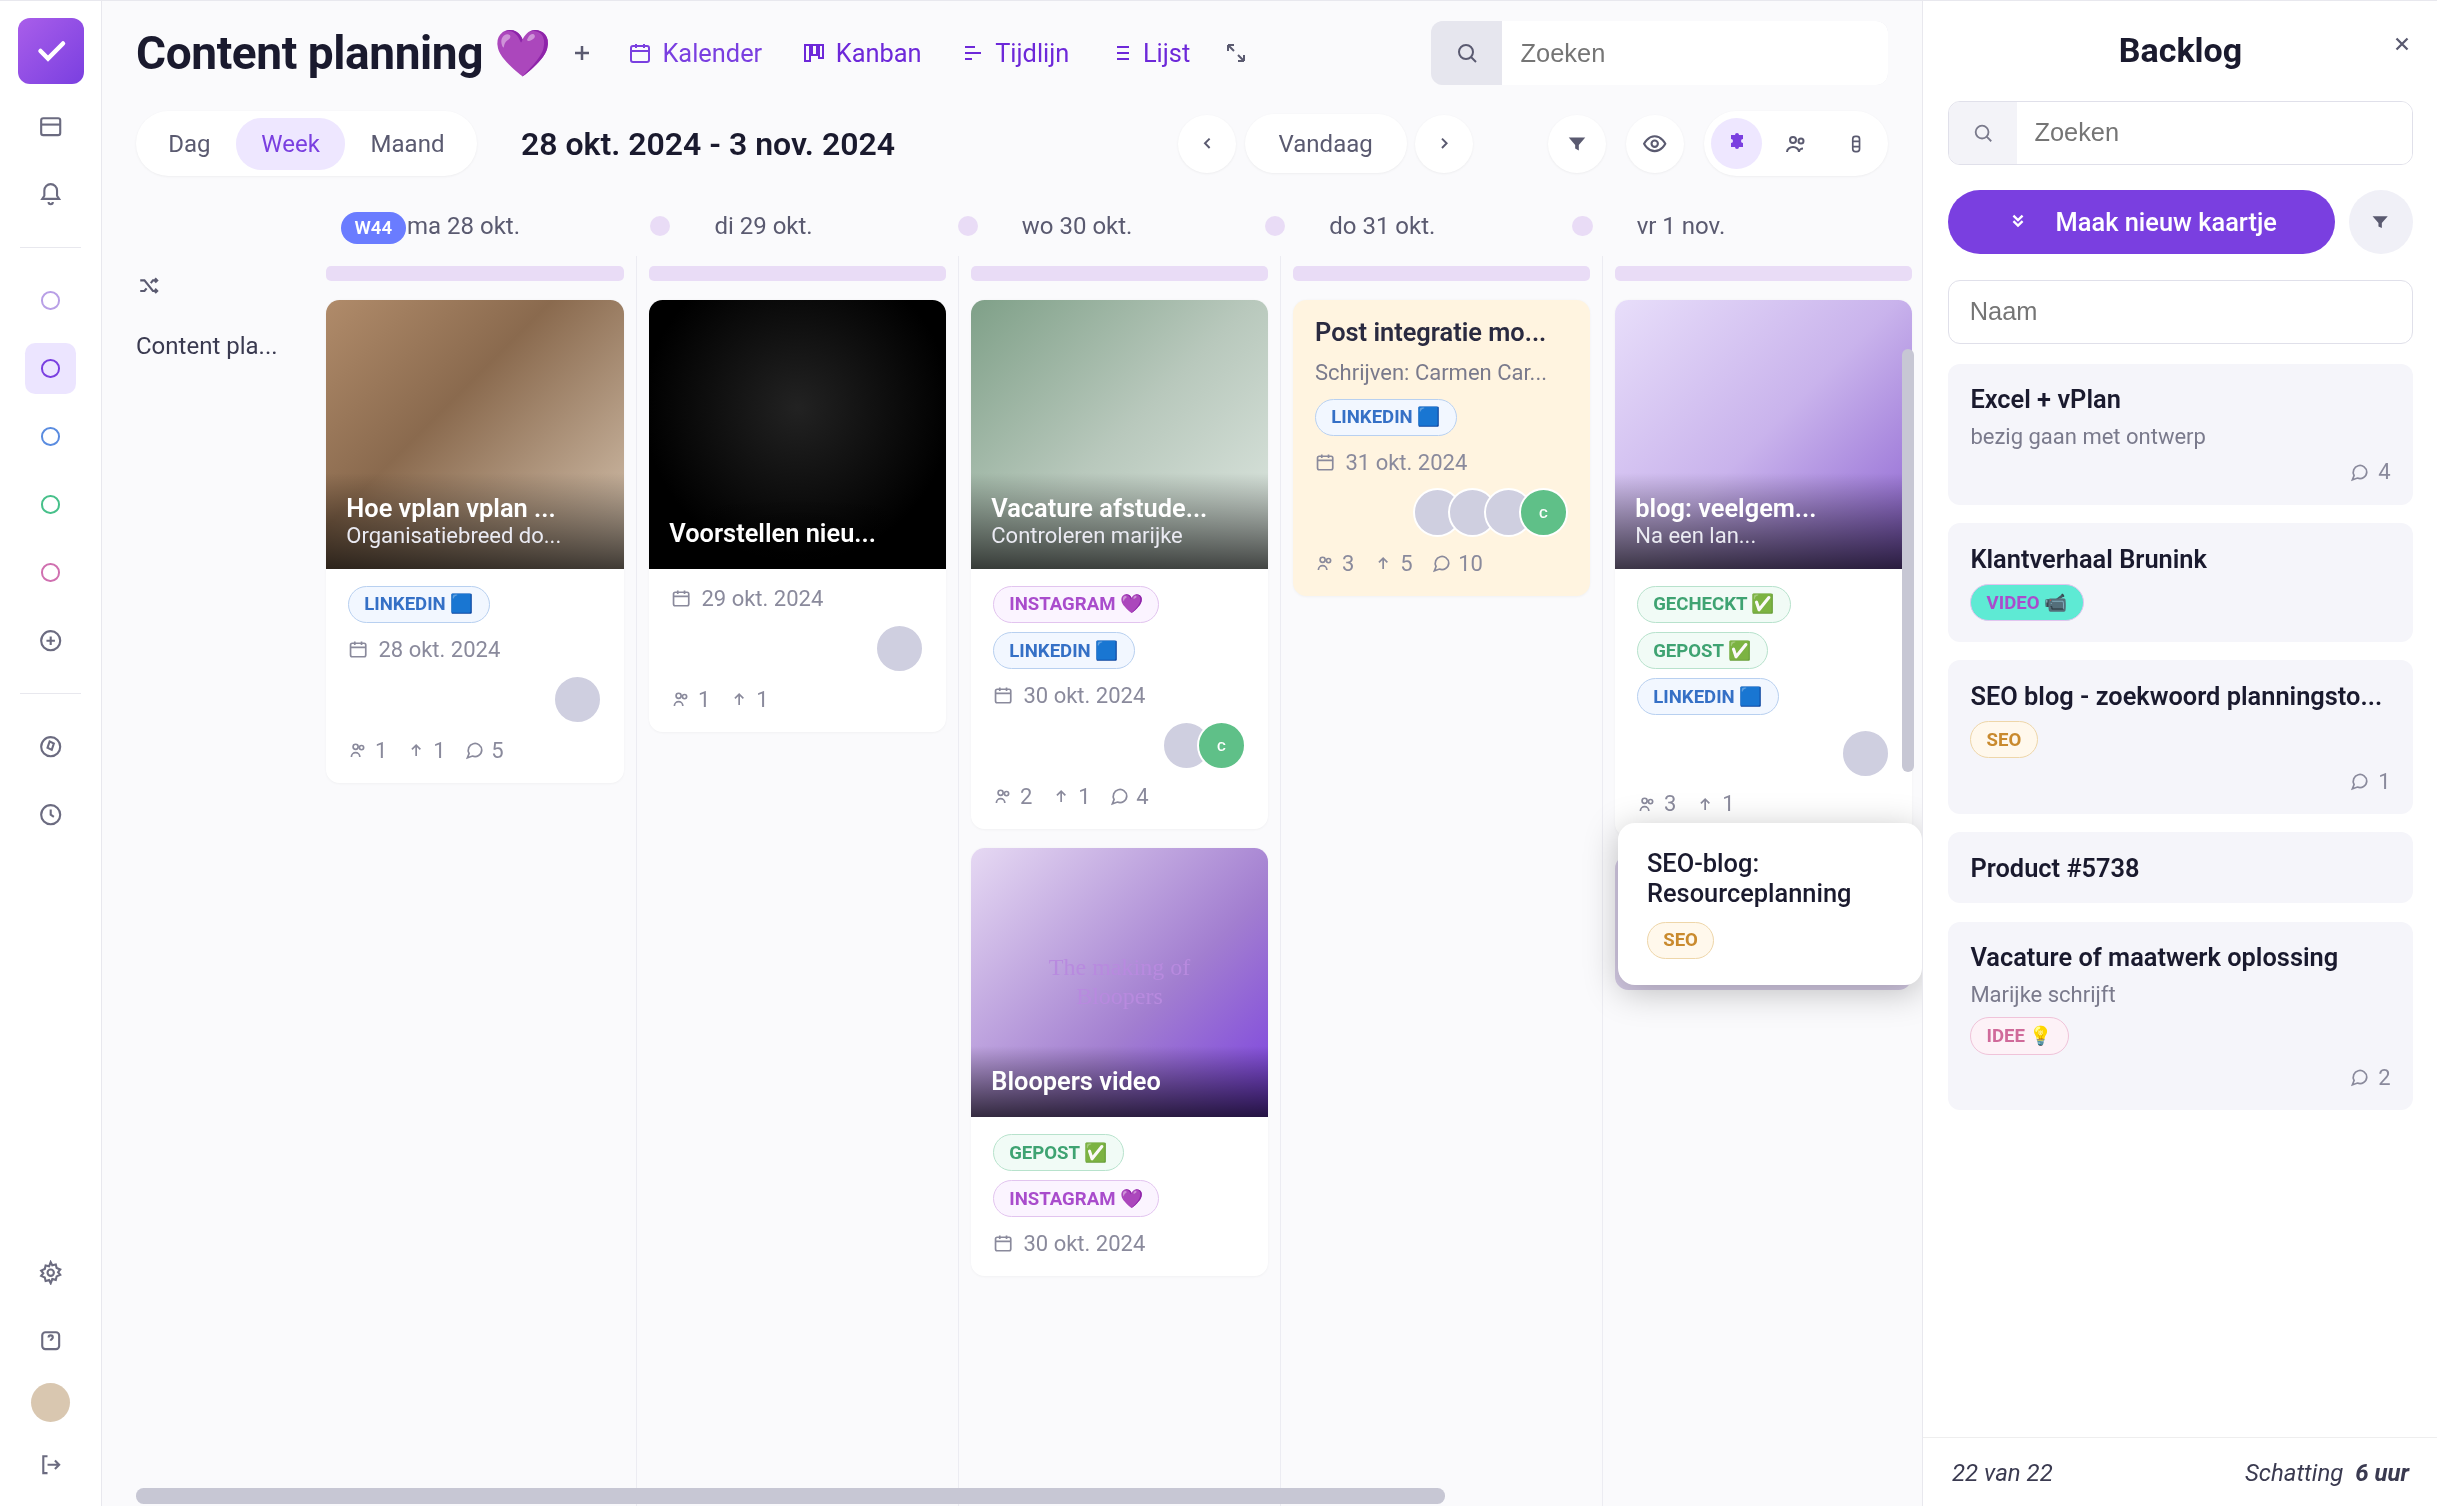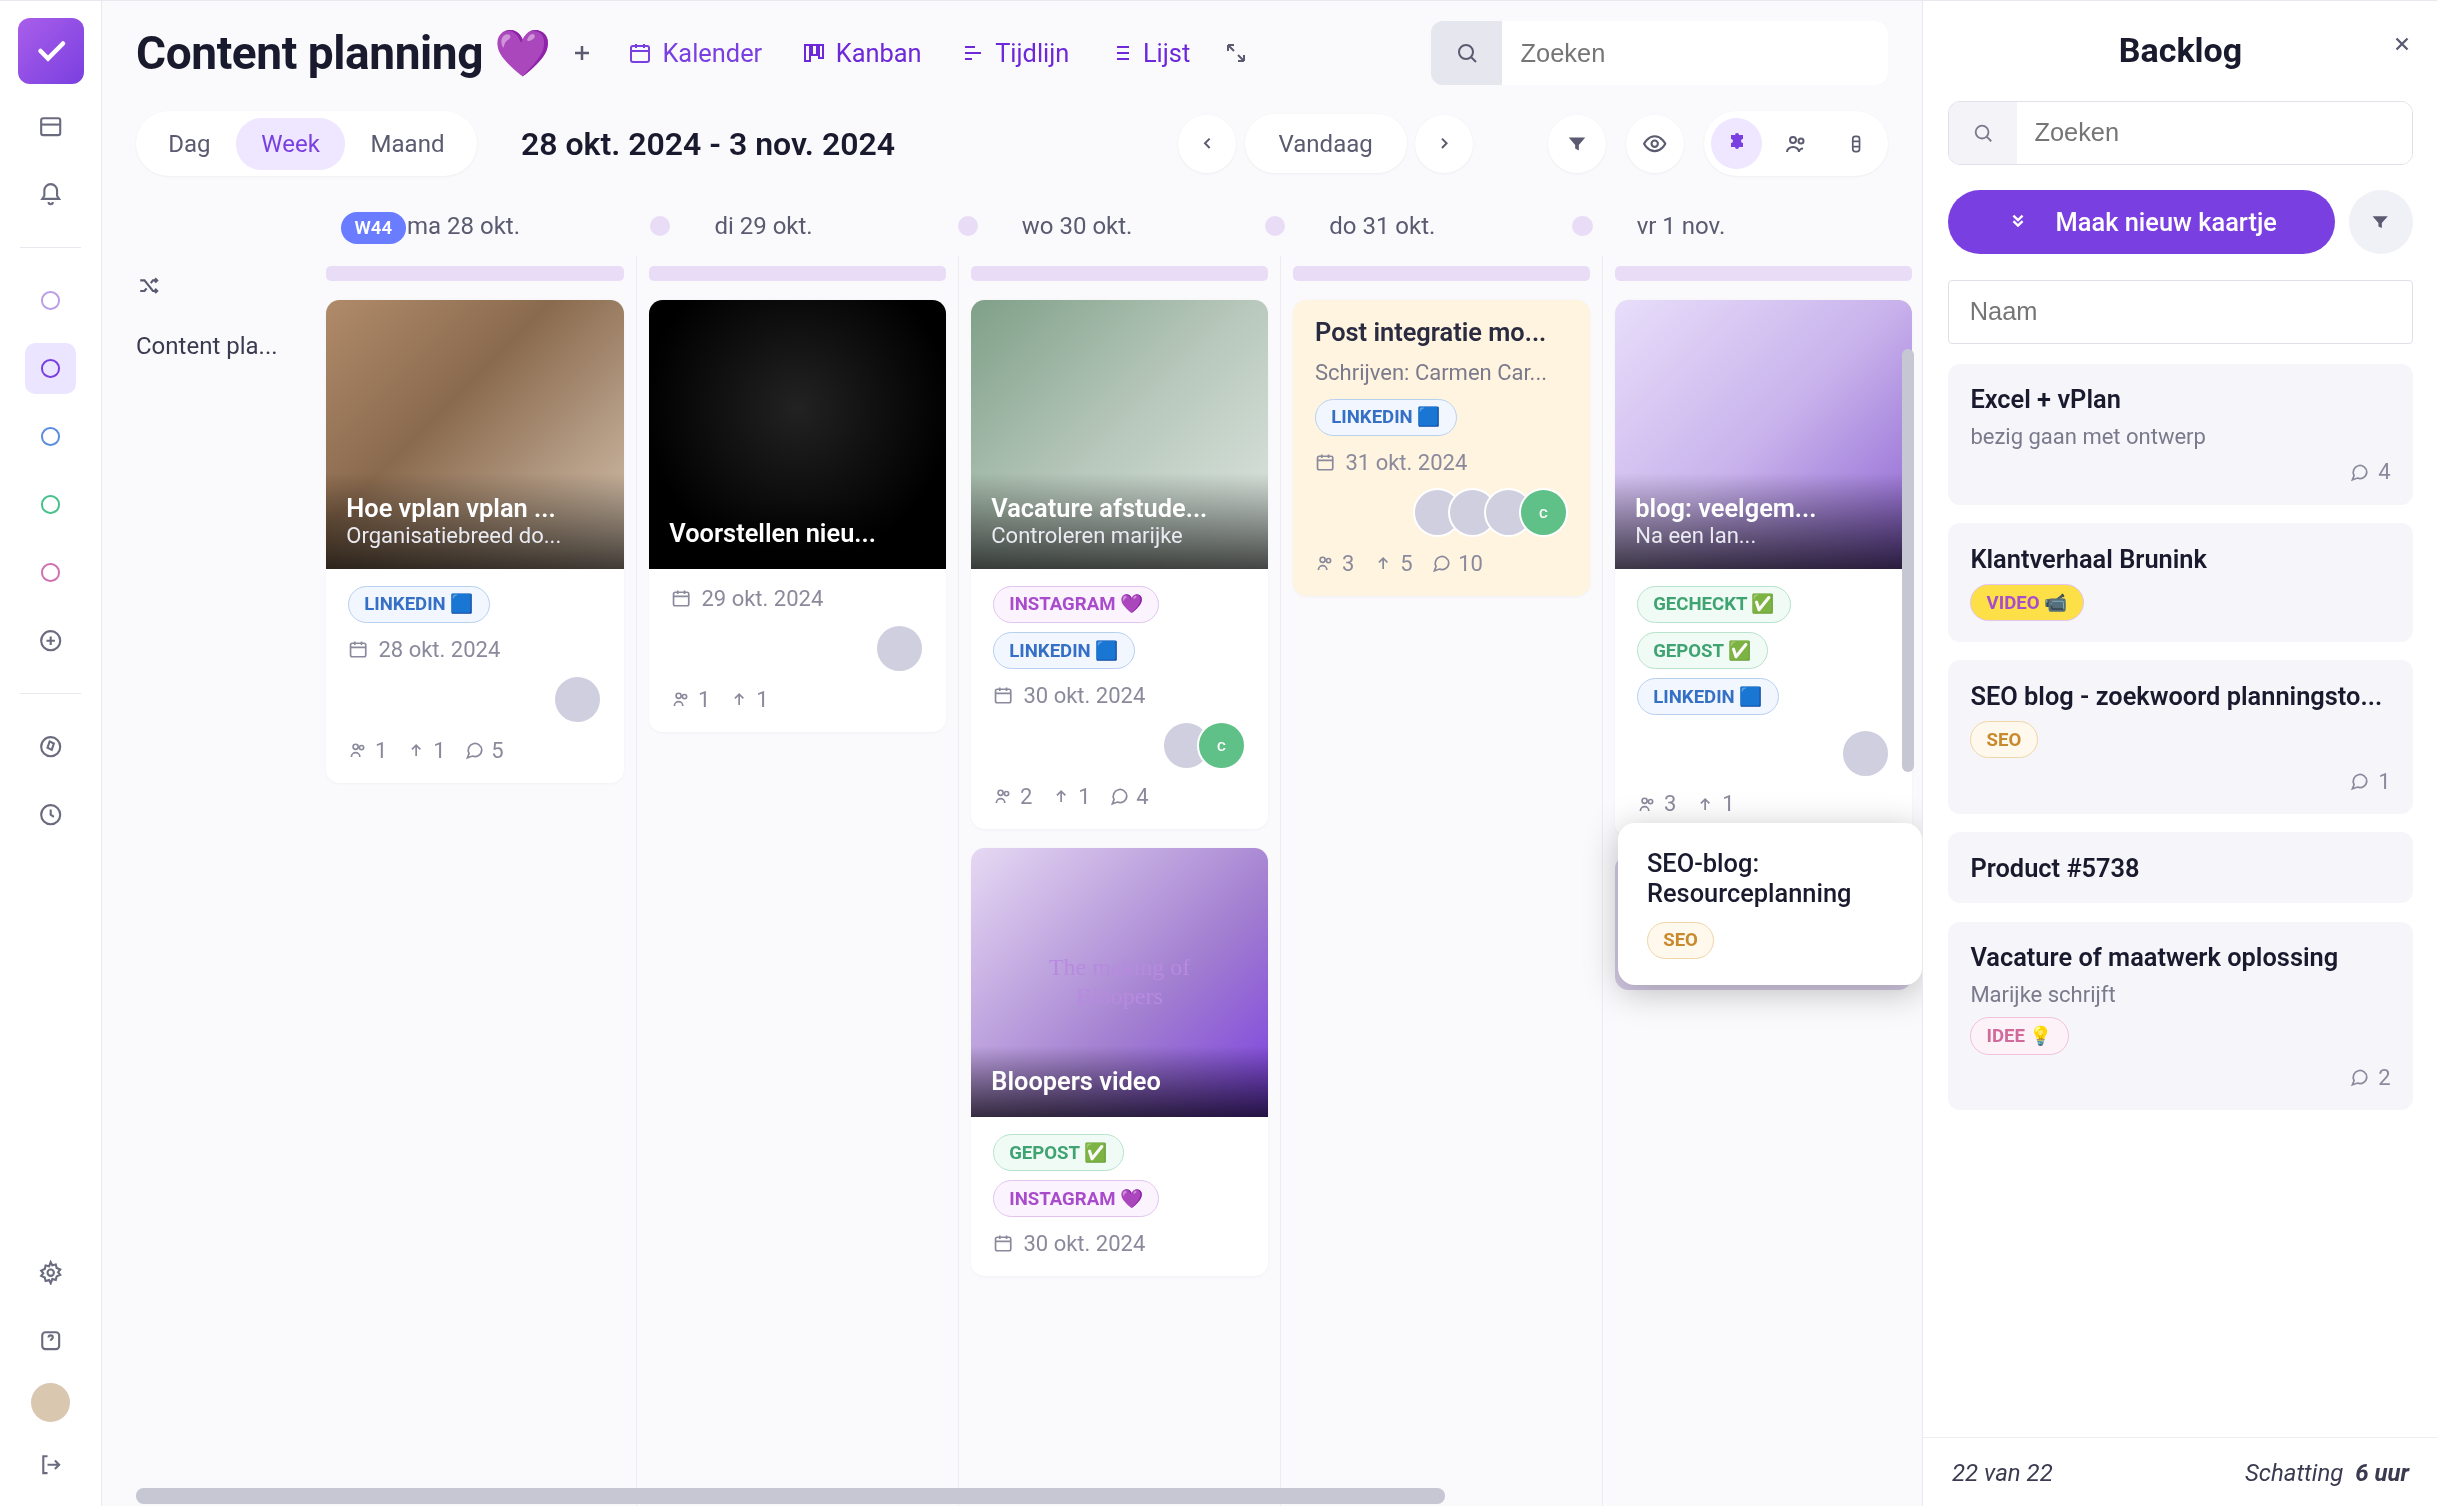--- a/index.html
+++ b/index.html
@@ -56,21 +56,21 @@
 .card-title { font-size: 25.4px; font-weight: 600; color: #2a2a40; white-space: nowrap; overflow: hidden; text-overflow: ellipsis; }
 .card-sub { font-size: 22px; color: #7a7a8c; white-space: nowrap; overflow: hidden; text-overflow: ellipsis; }
 .overlay .card-title { color: #fff; font-size: 25.4px; }
 .overlay .card-sub { color: #eaeaf2; }
 .tags { display: flex; flex-wrap: wrap; gap: 8.5px; }
 .tag { padding: 6.8px 15.2px; border-radius: 20.3px; font-size: 18.6px; font-weight: 700; text-transform: uppercase; border: 1.7px solid; display: inline-flex; align-items: center; }
 .tag.linkedin { color: #3570c6; border-color: #b8d0f0; background: #f2f7ff; }
 .tag.instagram { color: #a94ccc; border-color: #e2c4ef; background: #fbf4ff; }
 .tag.gepost { color: #3fa372; border-color: #b7e2cc; background: #f1fbf6; }
 .tag.gecheckt { color: #3fa372; border-color: #b7e2cc; background: #f1fbf6; }
-.tag.video { color: #a94ccc; border-color: #e2c4ef; background: #fde047; }
+.tag.video { color: #a94ccc; border-color: #e2c4ef; background: #5eead4; }
 .tag.seo { color: #c98a2e; border-color: #eed6a9; background: #fff8ec; }
 .tag.idee { color: #d06a9a; border-color: #f0c3d9; background: #fdf2f7; }
 .card-date { display: flex; align-items: center; gap: 10.2px; color: #8a8a9c; font-size: 22px; }
 .card-foot { display: flex; align-items: center; gap: 18.6px; color: #8a8a9c; font-size: 22px; }
 .avatar-stack { display: flex; margin-left: auto; }
 .avatar-stack .av { width: 49px; height: 49px; border-radius: 50%; border: 2.5px solid #fff; margin-left: -13.5px; background: #cfcfe0; display: flex; align-items: center; justify-content: center; font-weight: 600; color: #fff; }
 .avatar-stack .av:first-child { margin-left: 0; }
 .av.green { background: #5fc088; }
 .stat { display: flex; align-items: center; gap: 6.8px; }
 .tooltip-card { position: absolute; background: #fff; border-radius: 17px; box-shadow: 0 6.8px 34px rgba(0,0,0,0.25); padding: 25.4px 29px; z-index: 50; }
@@ -82,21 +82,21 @@
 .panel { width: 516px; border-left: 0.8px solid #e8e8ee; background: #fff; display: flex; flex-direction: column; }
 .panel-head { display: flex; align-items: center; justify-content: center; position: relative; padding: 29px 0 22px; }
 .panel-head h2 { font-size: 34px; font-weight: 700; }
 .close-x { position: absolute; right: 25.4px; top: 32px; font-size: 24px; color: #5a5a70; cursor: pointer; }
 .panel-search { display: flex; align-items: center; margin: 8.5px 25.4px; border: 1.7px solid #e0e0ea; border-radius: 12px; height: 64px; overflow: hidden; }
 .panel-search .ic { width: 68px; display: flex; align-items: center; justify-content: center; color: #7a7a8c; background: #f3f3f8; height: 100%; font-size: 22px; }
 .panel-search input { flex: 1; border: none; height: 100%; font-size: 25.4px; padding: 0 17px; }
 .panel-actions { display: flex; gap: 13.5px; margin: 17px 25.4px; }
 .new-card-btn { flex: 1; background: #7a3fe0; color: #fff; border-radius: 34px; height: 64px; display: flex; align-items: center; justify-content: center; gap: 27px; font-size: 25.4px; font-weight: 500; cursor: pointer; }
 .filter-circ { width: 64px; height: 64px; border-radius: 50%; background: #f0f0f7; display: flex; align-items: center; justify-content: center; color: #5a5a70; cursor: pointer; font-size: 22px; }
-.name-input { margin: 8.5px 25.4px 20.3px; border: 1.7px solid #e0e0ea; border-radius: 4px; height: 64px; }
+.name-input { margin: 8.5px 25.4px 20.3px; border: 1.7px solid #e0e0ea; border-radius: 12px; height: 64px; }
 .name-input input { width: 100%; height: 100%; border: none; background: transparent; font-size: 25.4px; padding: 0 20.3px; }
 .backlog-list { flex: 1; overflow-y: auto; padding: 0 25.4px 8.5px; display: flex; flex-direction: column; gap: 18.6px; }
 .bcard { background: #f5f5fa; border-radius: 12px; padding: 20.3px 22px; display: flex; flex-direction: column; gap: 10.2px; }
 .bcard .t { font-size: 25.4px; font-weight: 600; }
 .bcard .s { font-size: 22px; color: #7a7a8c; }
 .bcard .foot { display: flex; justify-content: flex-end; align-items: center; gap: 8.5px; color: #8a8a9c; font-size: 22px; }
 .panel-foot { display: flex; justify-content: space-between; padding: 20.3px 29px; font-size: 24px; color: #3a3a50; border-top: 0.8px solid #eee; font-style: italic; }
 
 .img-1 { background: linear-gradient(135deg,#b08b6a 0%,#8a6a4e 40%,#d8c6b2 100%); }
 .img-2 { background: radial-gradient(circle at 50% 40%,#222 0%,#000 70%); }

